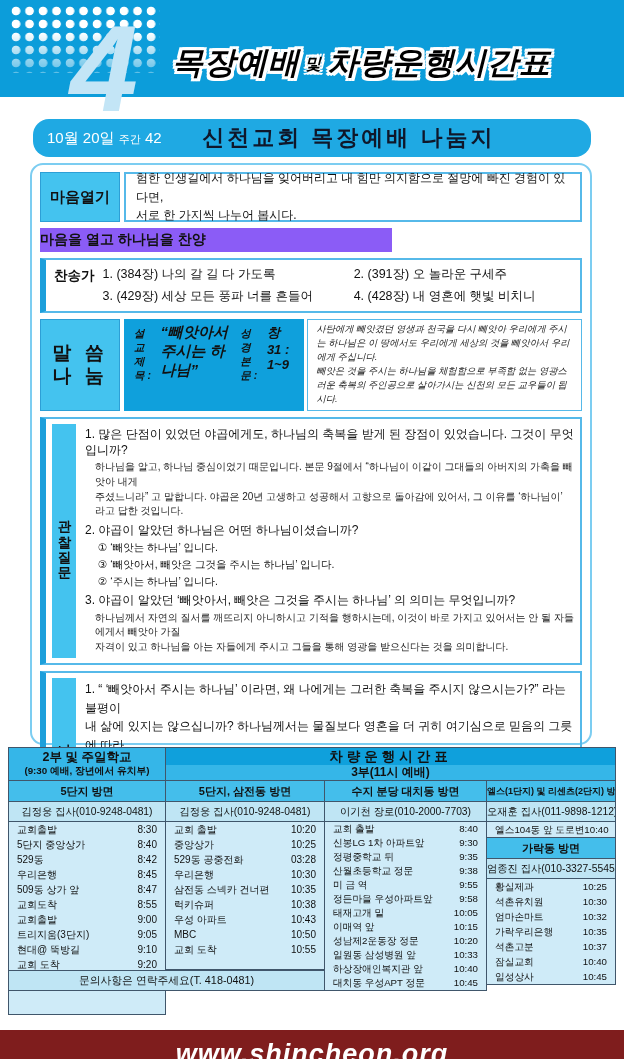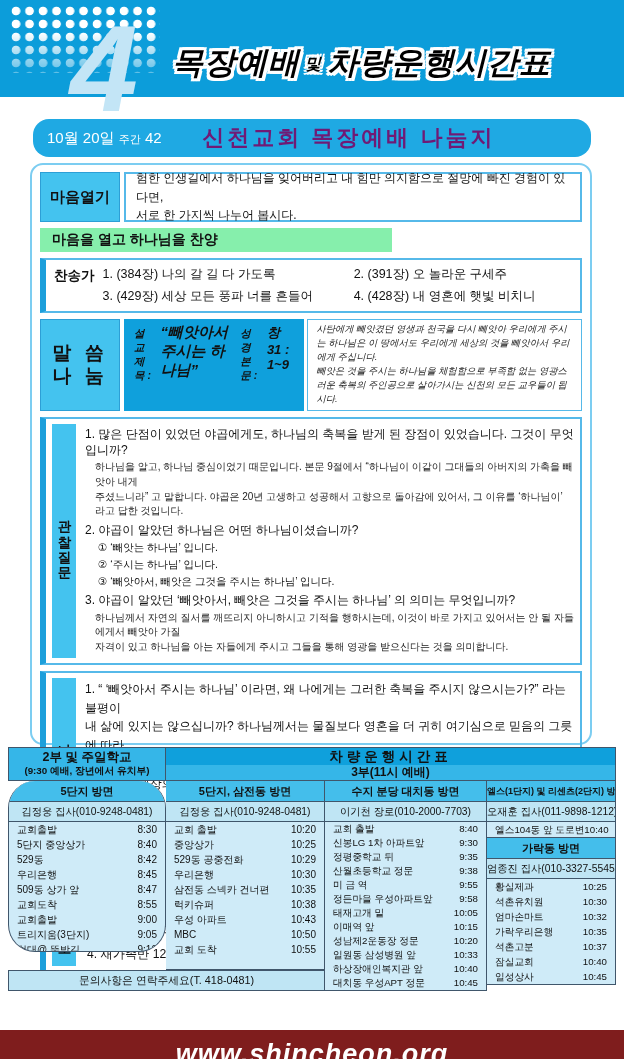--- a/index.html
+++ b/index.html
@@ -17,33 +17,33 @@
   .main-title{position:absolute;top:42px;left:172px;z-index:3;font-weight:900;font-style:italic;
         font-size:31px;letter-spacing:1px;color:#000;white-space:nowrap;
         text-shadow:-3px -3px 0 #fff,3px -3px 0 #fff,-3px 3px 0 #fff,3px 3px 0 #fff,
                     0 -3px 0 #fff,0 3px 0 #fff,-3px 0 0 #fff,3px 0 0 #fff;}
   .main-title .small-mid{font-size:16px;margin:0 5px;vertical-align:4px;}
   
   .datebar{position:absolute;top:119px;left:33px;width:558px;height:38px;background:#1FA9E3;
            border-radius:16px;display:flex;align-items:center;}
   .date-badge{color:#fff;font-size:15px;margin-left:14px;white-space:nowrap;}
   .date-badge .wk{font-size:11px;}
-  .sheet-title{flex:1;text-align:center;color:#701a75;font-weight:800;font-size:22px;
+  .sheet-title{flex:1;text-align:center;color:#0f172a;font-weight:800;font-size:22px;
                letter-spacing:3px;margin-right:55px;white-space:nowrap;}
   
   .content{position:absolute;top:163px;left:30px;width:562px;height:582px;background:#fff;
            border:2px solid #7CCDF1;border-radius:13px;box-sizing:border-box;
            padding:7px 8px;display:flex;flex-direction:column;gap:6px;}
   .label-box{width:78px;background:#44C3EF;border:1px solid #2D9FD6;display:flex;
              align-items:center;justify-content:center;font-weight:800;font-size:15px;flex:none;}
   .open-row{display:flex;gap:4px;min-height:50px;}
   .open-text{flex:1;border:2px solid #56B9E9;font-size:12px;line-height:1.55;padding:4px 10px;
              white-space:pre-line;display:flex;align-items:center;box-sizing:border-box;}
-  .praise-bar{width:352px;background:#86efac;font-weight:800;font-size:14px;
-              padding:3px 12px;box-sizing:border-box;}
+  .praise-bar{width:352px;background:#8b5cf6;font-weight:800;font-size:14px;
+              padding:3px 0;box-sizing:border-box;}
   .hymn-box{border:2px solid #56B9E9;border-left:6px solid #1D9FDB;display:flex;
             padding:6px 8px;gap:8px;}
   .hymn-label{font-weight:800;font-size:13.5px;padding-top:1px;white-space:nowrap;}
   .hymn-grid{flex:1;display:grid;grid-template-columns:1.15fr 1fr;row-gap:5px;font-size:12.5px;}
   .sermon-row{display:flex;gap:4px;}
   .sermon-label{width:78px;background:#44C3EF;border:1px solid #2D9FD6;display:flex;
                 flex-direction:column;align-items:center;justify-content:center;
                 font-weight:900;font-size:19px;line-height:1.2;letter-spacing:4px;flex:none;}
   .sermon-right{flex:1;display:flex;gap:3px;font-style:italic;}
   .sermon-titlebar{background:#0FA0DC;padding:4px 10px;display:flex;align-items:baseline;gap:6px;}
@@ -74,21 +74,21 @@
                 border:1.5px solid #40566B;border-left:none;}
   .t-head-right .r1{background:#0FA0DC;font-weight:800;font-size:13.5px;letter-spacing:4px;
                     text-align:center;line-height:17px;height:17px;}
   .t-head-right .r2{background:#35B6E8;font-weight:800;font-size:12px;text-align:center;
                     line-height:15px;height:15px;}
   .t-body{display:flex;align-items:flex-start;}
   .left-pair{width:317px;display:flex;flex-direction:column;}
   .pair-cols{display:flex;height:189px;}
   .tcol{box-sizing:border-box;border:1.5px solid #40566B;border-top:none;background:#CFEBF8;
         overflow:hidden;}
-  .col-1{width:158px;height:171px;border-radius:27px;}
+  .col-1{width:158px;height:234px;}
   .col-2{width:159px;height:189px;border-left:none;}
   .col-3{width:162px;border-left:none;}
   .col-4{width:129px;border-left:none;}
   .contact-row{height:21px;background:#BFE5F4;border:1.5px solid #40566B;border-top:1px solid #40566B;
                box-sizing:border-box;text-align:center;font-size:10.8px;line-height:18px;}
   .region{height:20px;background:#44BEEB;font-size:11px;font-weight:700;text-align:center;
           line-height:20px;border-bottom:1px solid #40566B;white-space:nowrap;}
   .region.narrow{font-size:9px;}
   .driver{height:19px;background:#BFE5F4;font-size:10.3px;text-align:center;line-height:19px;
           border-bottom:1px solid #40566B;white-space:nowrap;}
@@ -162,22 +162,22 @@
   <div class="qbox">
     <div class="vstrip">관찰질문</div>
     <div class="qcontent">
       <div class="q">1. 많은 단점이 있었던 야곱에게도, 하나님의 축복을 받게 된 장점이 있었습니다. 그것이 무엇입니까?</div>
       <div class="a">하나님을 알고, 하나님 중심이었기 때문입니다. 본문 9절에서 “하나님이 이같이 그대들의 아버지의 가축을 빼앗아 내게
 주셨느니라” 고 말합니다. 야곱은 20년 고생하고 성공해서 고향으로 돌아감에 있어서, 그 이유를 ‘하나님이’ 라고 답한 것입니다.</div>
       <div class="q">2. 야곱이 알았던 하나님은 어떤 하나님이셨습니까?</div>
       <div>
 
       <div class="opt">① ‘빼앗는 하나님’ 입니다.</div>
+          <div class="opt">③ ‘빼앗아서, 빼앗은 그것을 주시는 하나님’ 입니다.</div>
           <div class="opt">② ‘주시는 하나님’ 입니다.</div>
-          <div class="opt">③ ‘빼앗아서, 빼앗은 그것을 주시는 하나님’ 입니다.</div>
         </div>
       <div class="q">3. 야곱이 알았던 ‘빼앗아서, 빼앗은 그것을 주시는 하나님’ 의 의미는 무엇입니까?</div>
       <div class="a">하나님께서 자연의 질서를 깨뜨리지 아니하시고 기적을 행하시는데, 이것이 바로 가지고 있어서는 안 될 자들에게서 빼앗아 가질
 자격이 있고 하나님을 아는 자들에게 주시고 그들을 통해 영광을 받으신다는 것을 의미합니다.</div>
     </div>
   </div>
 
   <div class="qbox">
     <div class="vstrip">나눔질문</div>
     <div class="qcontent">
@@ -275,21 +275,21 @@
           <div class="trow">
                 <span>교회 출발</span>
                 <span>10:20</span>
               </div>
               <div class="trow">
                 <span>중앙상가</span>
                 <span>10:25</span>
               </div>
               <div class="trow">
                 <span>529동 공중전화</span>
-                <span>10:29</span>
+                <span>03:28</span>
               </div>
               <div class="trow">
                 <span>우리은행</span>
                 <span>10:30</span>
               </div>
               <div class="trow">
                 <span>삼전동 스넥카 건너편</span>
                 <span>10:35</span>
               </div>
               <div class="trow">

